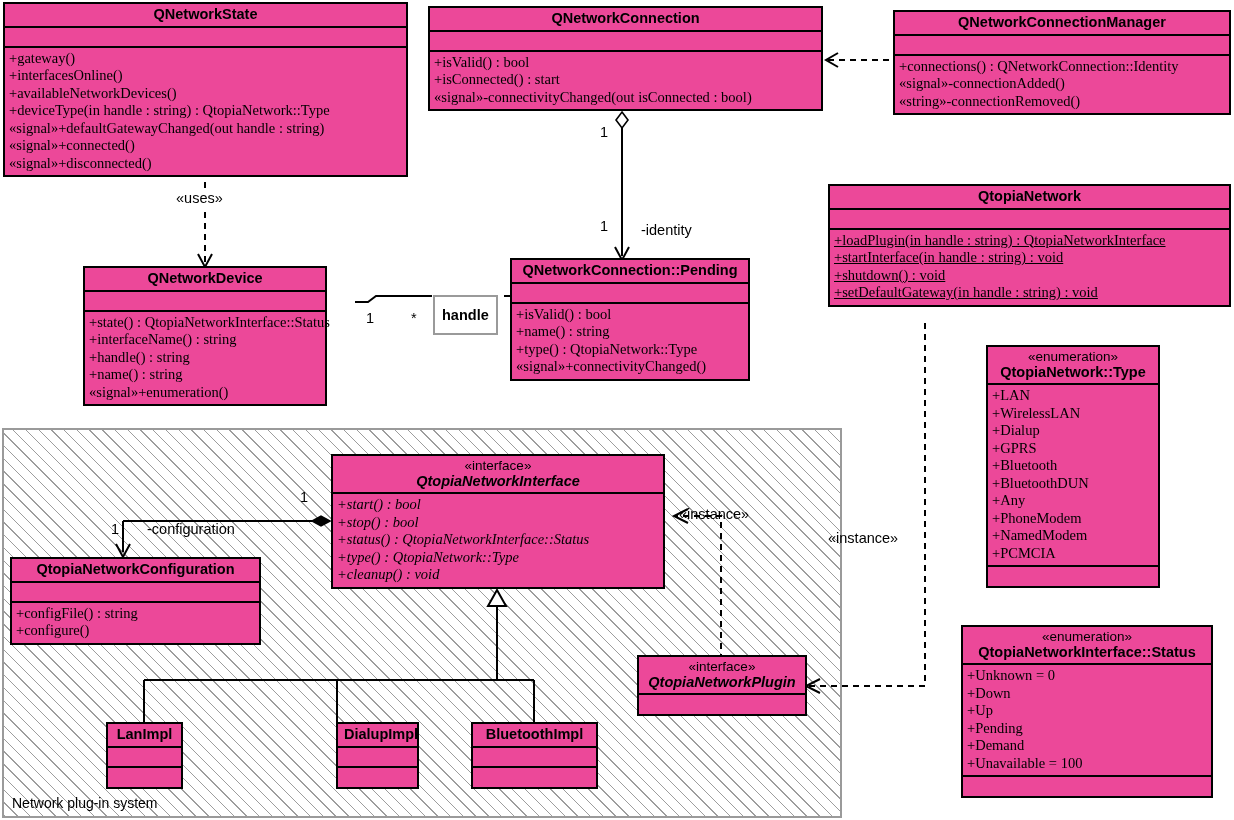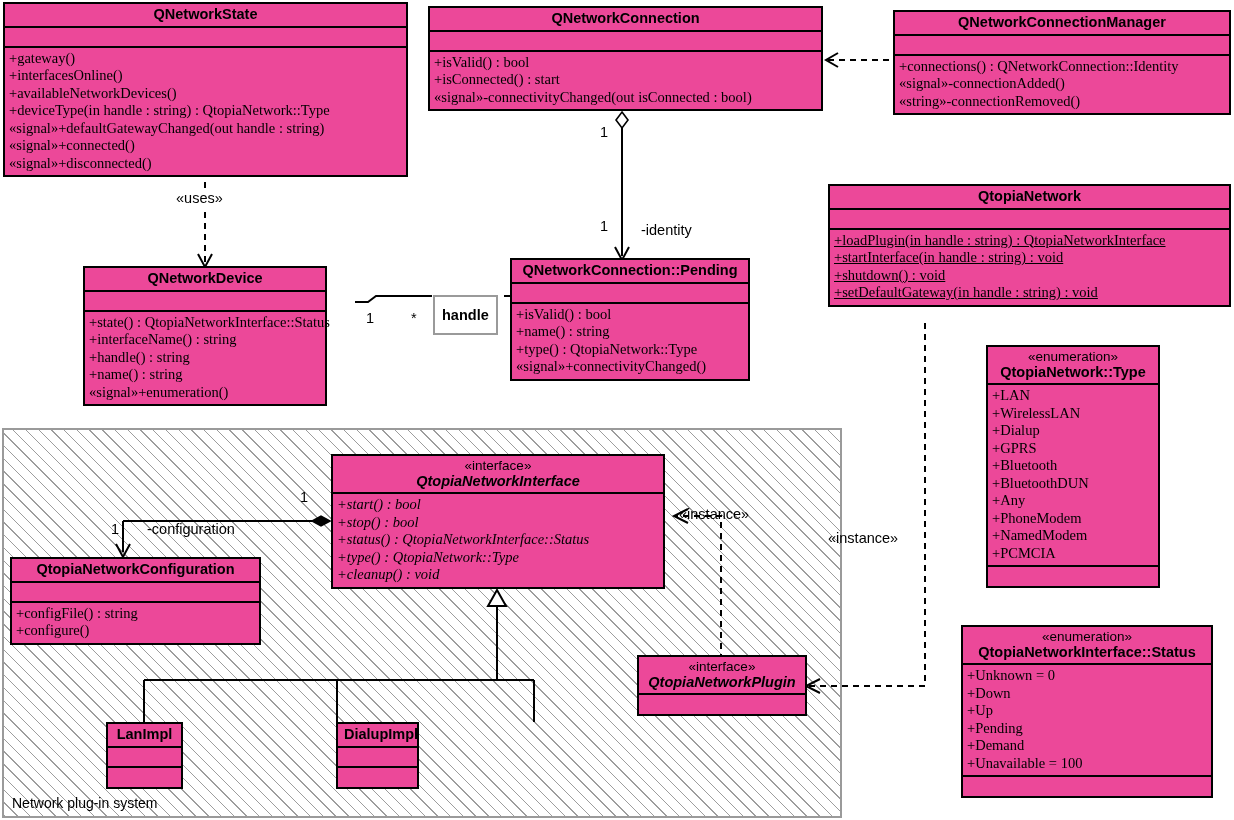--- a/index.html
+++ b/index.html
@@ -304,14 +304,21 @@
   </div>
 
   <div class="uml" style="left:289px;top:722px;width:83px;margin-left:47px;">
     <div class="title">
       <span class="name">DialupImpl</span>
     </div>
     <div class="attrs empty-sec"></div>
     <div class="ops empty-sec"></div>
   </div>
 
+  <div class="uml" style="left:471px;top:722px;width:127px;">
+    <div class="title">
+      <span class="name">BluetoothImpl</span>
+    </div>
+    <div class="attrs empty-sec"></div>
+    <div class="ops empty-sec"></div>
+  </div>
 
 </div>
 
 </body></html>

